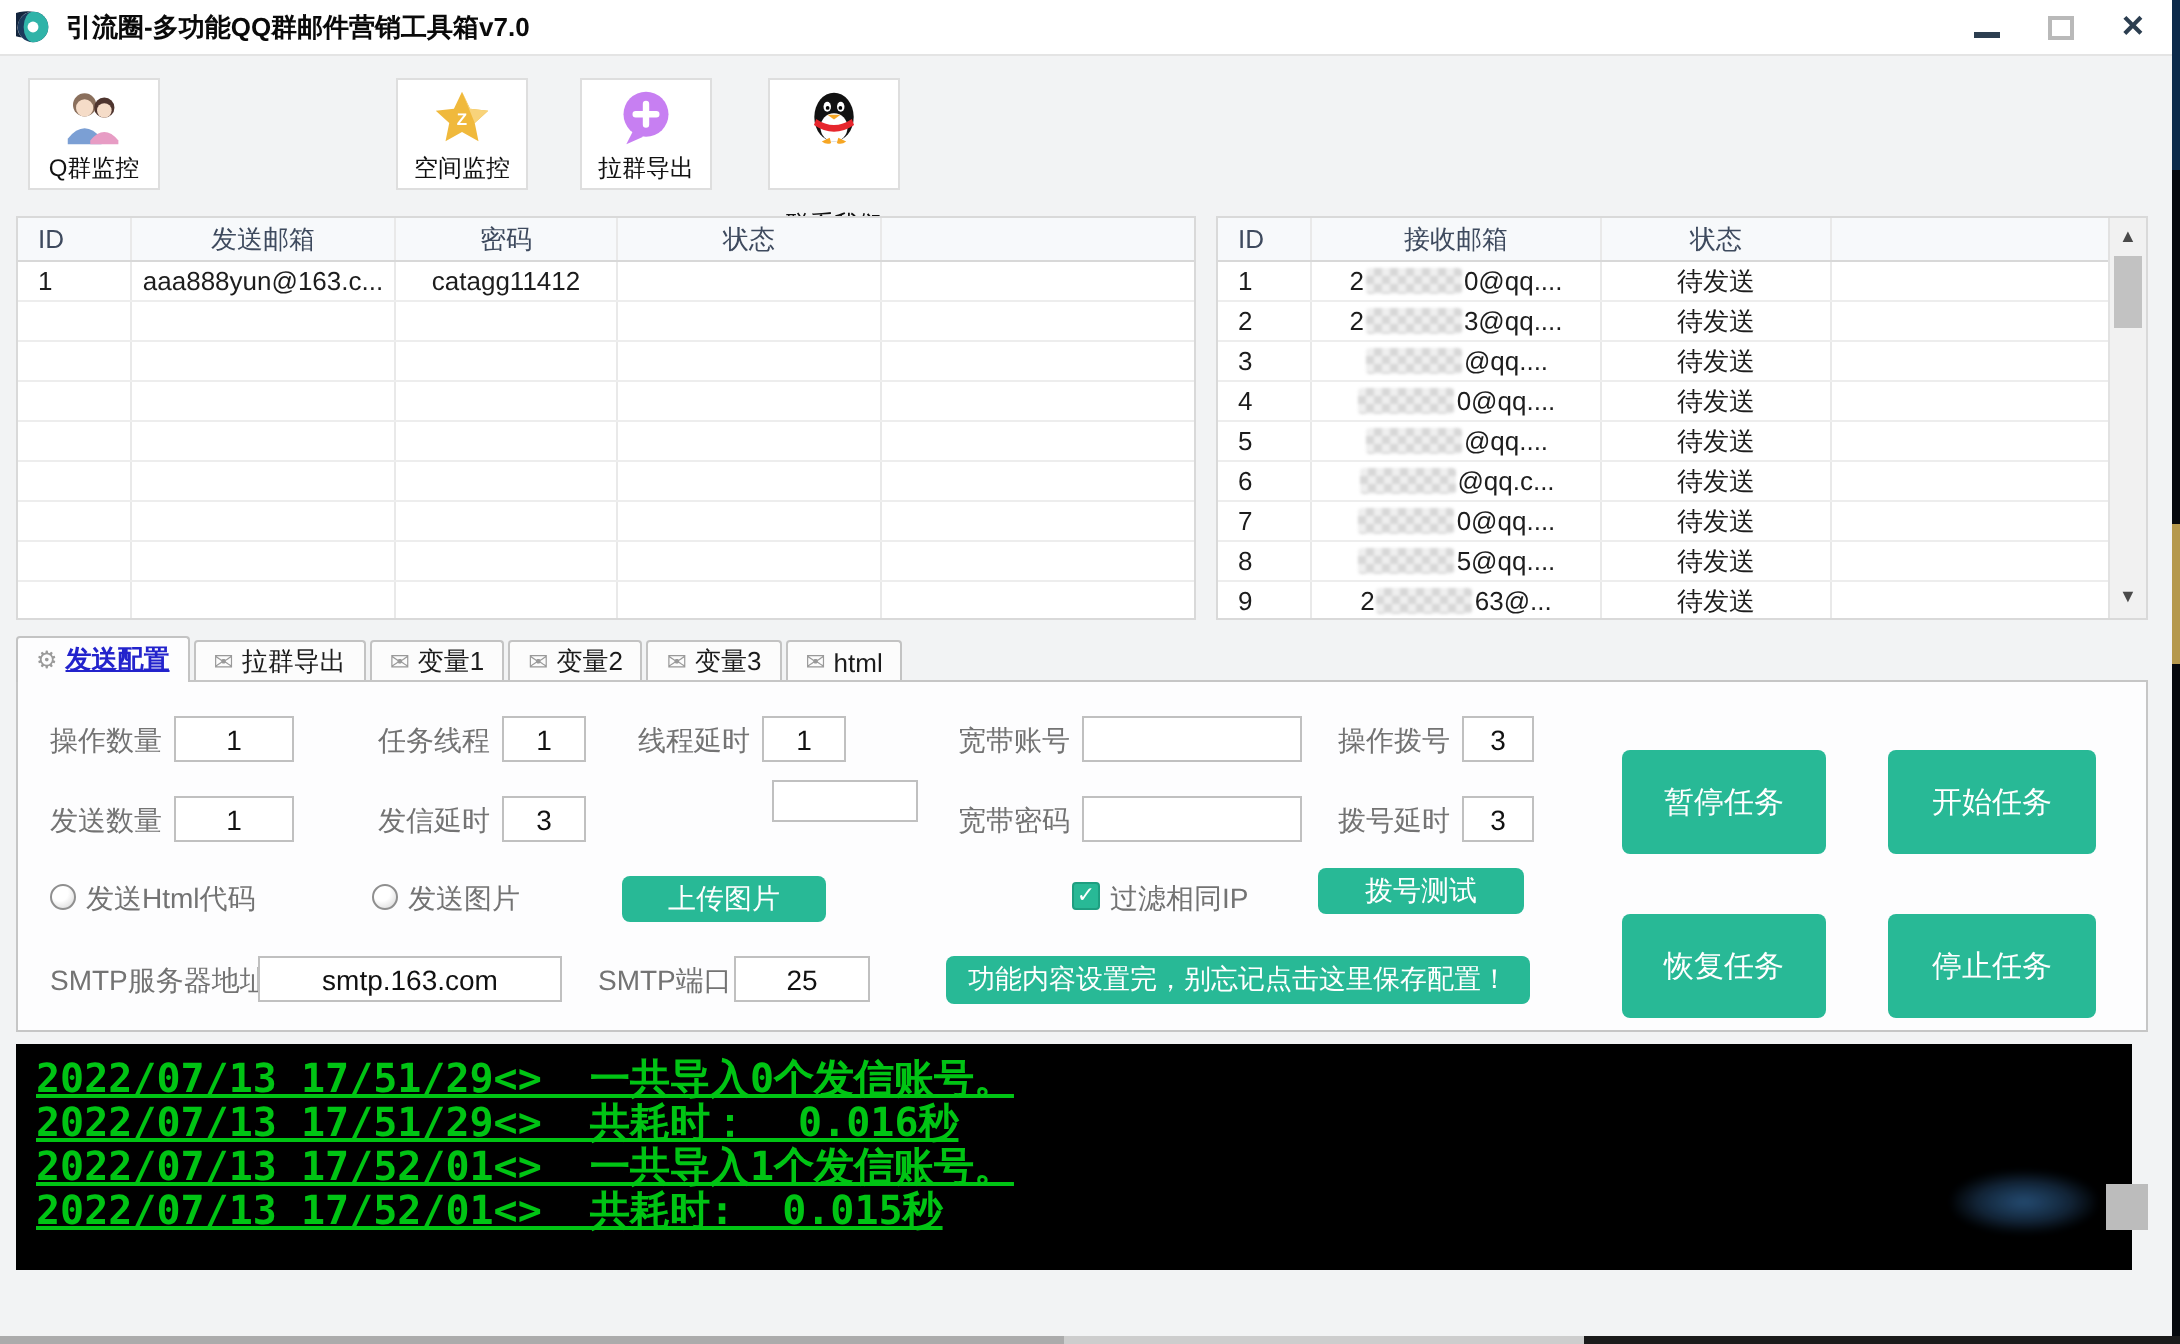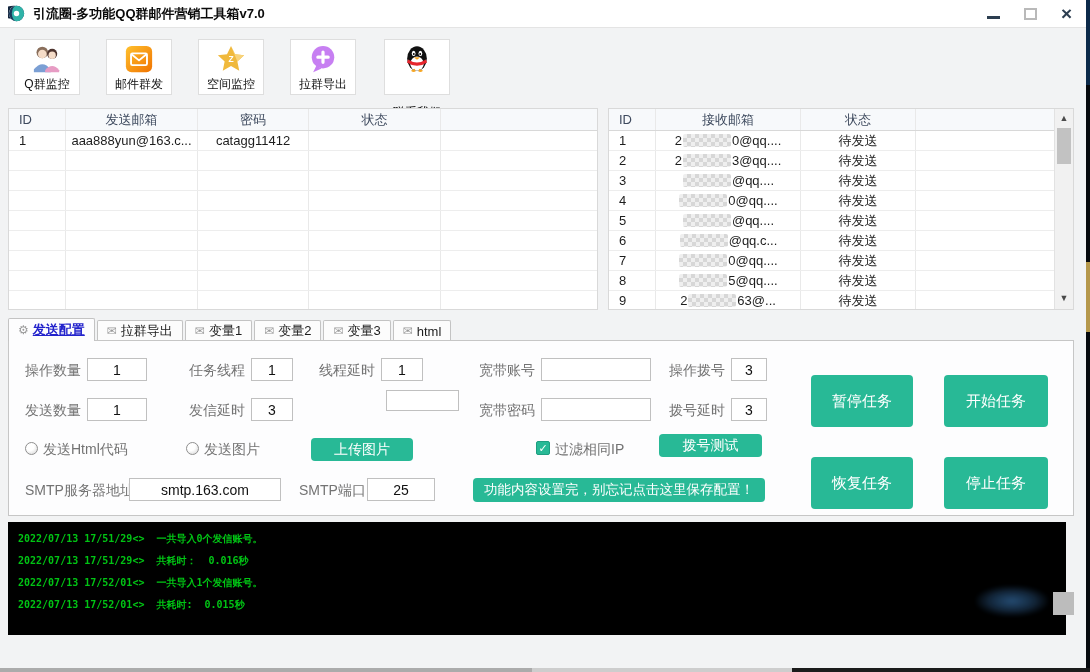--- a/index.html
+++ b/index.html
@@ -69,22 +69,22 @@
     font-family:"Liberation Sans", sans-serif; cursor:pointer; }
   .task-btn { width:102px; height:52px; font-size:15px;margin-top:16px; }
   .radio { position:absolute; width:13px; height:13px; border:1px solid #8f8f8f; border-radius:50%;
     background:radial-gradient(circle at 35% 30%, #ffffff 40%, #d2d2d2); }
   .checkbox { position:absolute; width:14px; height:14px; background:#28b996; border:1px solid #1e9e80;
     color:#fff; font-size:11px; line-height:13px; text-align:center; border-radius:2px; }
 
   
   .log { position:absolute; left:8px; top:522px; width:1058px; height:113px; background:#000;
     padding:6px 10px; overflow:hidden; }
-  .log-line { font-family:"DejaVu Sans Mono", monospace; font-size:10px; color:#00c414;
-    line-height:22px; white-space:pre; font-weight:bold; }
+  .log-line { font-family:"DejaVu Sans Mono", monospace; font-size:20px; color:#00c414;
+    line-height:22px; white-space:pre; font-weight:bold;text-decoration:underline; }
   .log-smudge { position:absolute; left:968px; top:64px; width:72px; height:30px;
     background:radial-gradient(ellipse at center, #27517a 0%, #14283d 45%, rgba(0,0,0,0) 75%);
     filter:blur(2px); opacity:.95; }
   .gray-artifact { position:absolute; left:1053px; top:592px; width:21px; height:23px; background:#bcbcbc; }
 
   
   .edge-right { position:absolute; right:0; top:0; width:4px; height:672px; background:#06090d; }
   .edge-right .er-navy { position:absolute; top:0; width:100%; height:85px; background:#0c2a4a; }
   .edge-right .er-gold { position:absolute; top:262px; width:100%; height:70px; background:#b5984c; }
   .edge-bottom { position:absolute; left:0; bottom:0; width:1090px; height:4px; background:#ababab; }
@@ -117,36 +117,20 @@
           <svg viewBox="0 0 32 32" style="width: 30px; height: 30px; margin-top: 4px; display: block;">
             <circle cx="11" cy="9" r="6.2" fill="#8a6f5c"></circle>
             <circle cx="11" cy="10.6" r="4.6" fill="#f5dcc8"></circle>
             <path d="M2 27 q9 -11 18 0 l0 3 -18 0 z" fill="#7b9fd4"></path>
             <circle cx="21.5" cy="10.5" r="5.4" fill="#4e342e"></circle>
             <circle cx="21.5" cy="12" r="3.9" fill="#f5dcc8"></circle>
             <path d="M14 28 q7.5 -9 15 0 l0 2 -15 0 z" fill="#e79cc4"></path>
           </svg>
         </span>
         <span class="tool-label">Q群监控</span>
-      </div>
-      <div class="tool-btn" style="left: 106px;">
-        <span>
-          <svg viewBox="0 0 32 32" style="width: 30px; height: 30px; margin-top: 4px; display: block;">
-            <defs>
-              <linearGradient id="og" x1="0" y1="0" x2="1" y2="1">
-                <stop offset="0" stop-color="#ffc12e"></stop>
-                <stop offset="1" stop-color="#f07300"></stop>
-              </linearGradient>
-            </defs>
-            <rect x="2" y="2" width="28" height="28" rx="6" fill="url(#og)"></rect>
-            <rect x="7.5" y="10" width="17" height="12.5" rx="1.5" fill="none" stroke="#fff" stroke-width="2"></rect>
-            <path d="M8 11 l8 6.5 8-6.5" stroke="#fff" stroke-width="2" fill="none"></path>
-          </svg>
-        </span>
-        <span class="tool-label">邮件群发</span>
       </div>
       <div class="tool-btn" style="left: 198px;">
         <span>
           <svg viewBox="0 0 32 32" style="width: 30px; height: 30px; margin-top: 4px; display: block;">
             <path d="M16 2 l4.3 9 9.7 1.1 -7.2 6.6 2 9.7 -8.8 -4.9 -8.8 4.9 2 -9.7 -7.2 -6.6 9.7 -1.1 z" fill="#f0b93c"></path>
             <path d="M16 2 l4.3 9 9.7 1.1 -7.2 6.6 -6.8 -16.7 z" fill="#f8d37a"></path>
             <text x="16" y="19.5" font-size="9" font-weight="bold" fill="#fff" text-anchor="middle">Z</text>
           </svg>
         </span>
         <span class="tool-label">空间监控</span>

